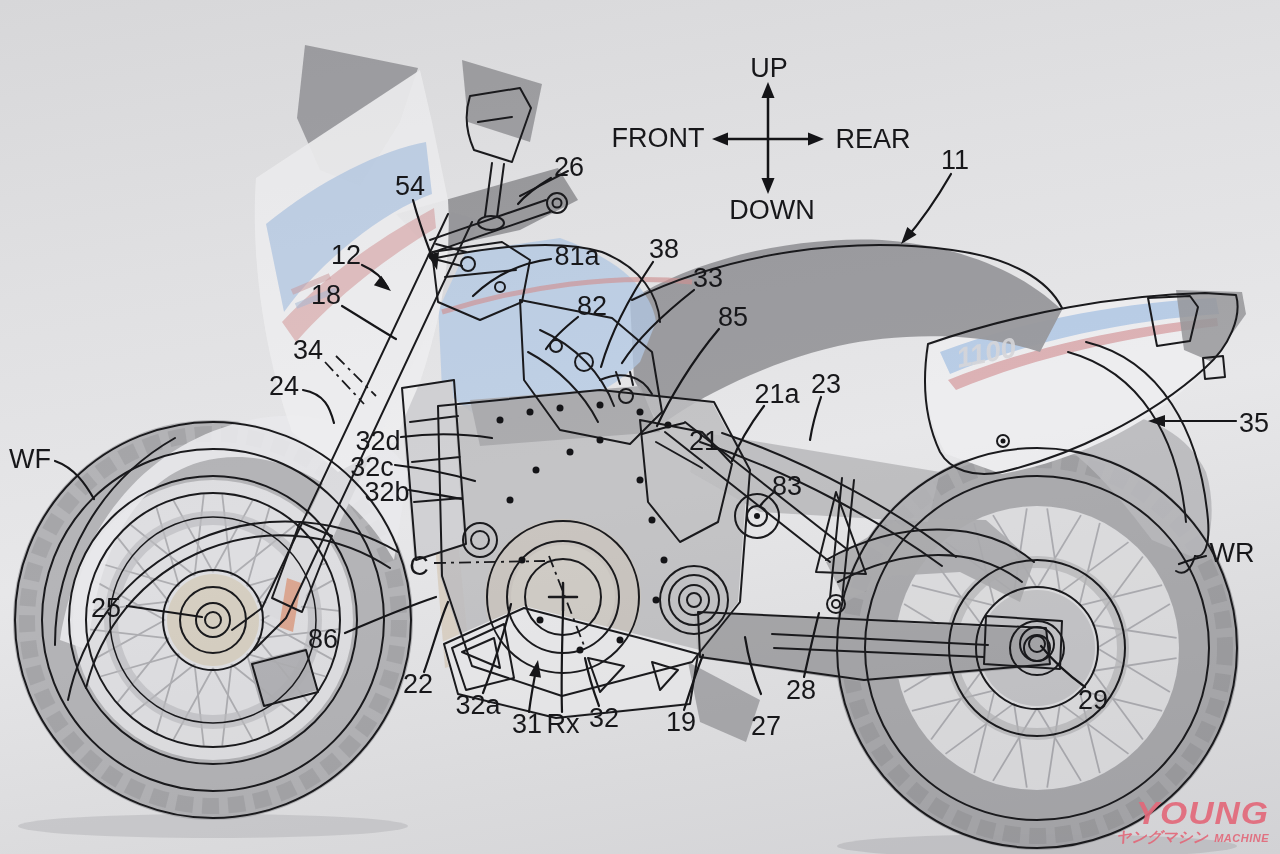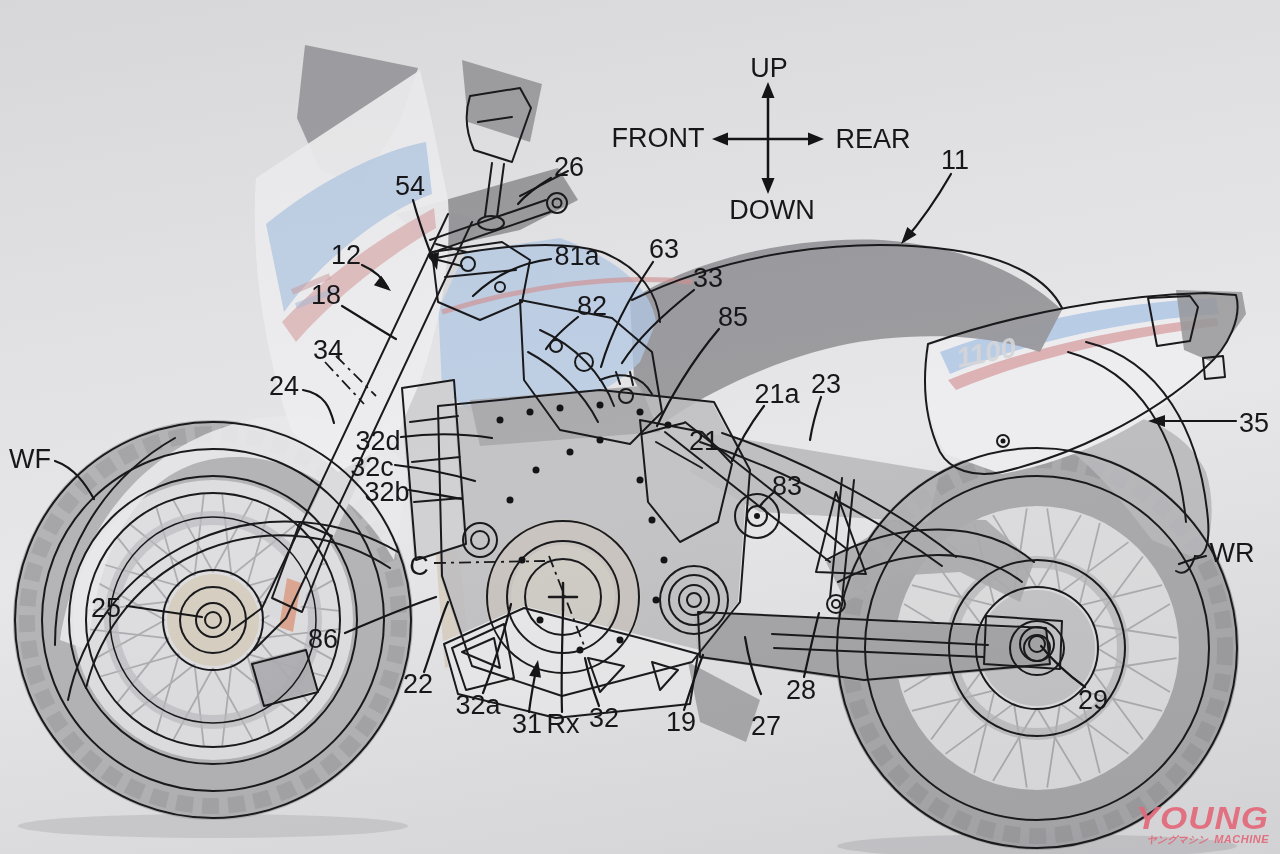--- a/index.html
+++ b/index.html
@@ -15,21 +15,21 @@
     font:400 27px/1 "Liberation Sans",sans-serif;
     color:#17171a;white-space:nowrap;
   }
   .logo{
     position:absolute;right:11px;bottom:7px;text-align:right;
     font-family:"Liberation Sans",sans-serif;font-style:italic;font-weight:bold;
     opacity:.92;
   }
   .logo-young{font-size:35px;line-height:.8;letter-spacing:1px;transform:scaleY(.92);}
   .logo-row{display:flex;align-items:baseline;justify-content:flex-end;gap:6px;margin-top:1px;}
-  .logo-kana{font-size:10px;letter-spacing:0;}
+  .logo-kana{font-size:15px;letter-spacing:0;}
   .logo-machine{font-size:11px;letter-spacing:.5px;}
 </style>
 </head>
 <body>
 
 <div class="stage">
 
 <svg width="1280" height="854" viewBox="0 0 1280 854">
 
   <g opacity="0.55">
@@ -347,25 +347,25 @@
       <div class="callout" style="left: 769px; top: 68px;">UP</div>
       <div class="callout" style="left: 658px; top: 138px;">FRONT</div>
       <div class="callout" style="left: 873px; top: 139px;">REAR</div>
       <div class="callout" style="left: 772px; top: 210px;">DOWN</div>
       <div class="callout" style="left: 955px; top: 160px;">11</div>
       <div class="callout" style="left: 569px; top: 167px;">26</div>
       <div class="callout" style="left: 410px; top: 186px;">54</div>
       <div class="callout" style="left: 346px; top: 255px;">12</div>
       <div class="callout" style="left: 577px; top: 256px;">81a</div>
       <div class="callout" style="left: 326px; top: 295px;">18</div>
-      <div class="callout" style="left: 664px; top: 249px;">63</div>
+      <div class="callout" style="left: 664px; top: 249px;">38</div>
       <div class="callout" style="left: 592px; top: 306px;">82</div>
       <div class="callout" style="left: 708px; top: 278px;">33</div>
       <div class="callout" style="left: 733px; top: 317px;">85</div>
-      <div class="callout" style="left: 308px; top: 350px; margin-left: 20px;">34</div>
+      <div class="callout" style="left: 308px; top: 350px;">34</div>
       <div class="callout" style="left: 284px; top: 386px;">24</div>
       <div class="callout" style="left: 704px; top: 441px;">21</div>
       <div class="callout" style="left: 777px; top: 394px;">21a</div>
       <div class="callout" style="left: 826px; top: 384px;">23</div>
       <div class="callout" style="left: 1254px; top: 423px;">35</div>
       <div class="callout" style="left: 30px; top: 459px;">WF</div>
       <div class="callout" style="left: 378px; top: 441px;">32d</div>
       <div class="callout" style="left: 372px; top: 467px;">32c</div>
       <div class="callout" style="left: 387px; top: 492px;">32b</div>
       <div class="callout" style="left: 787px; top: 486px;">83</div>

